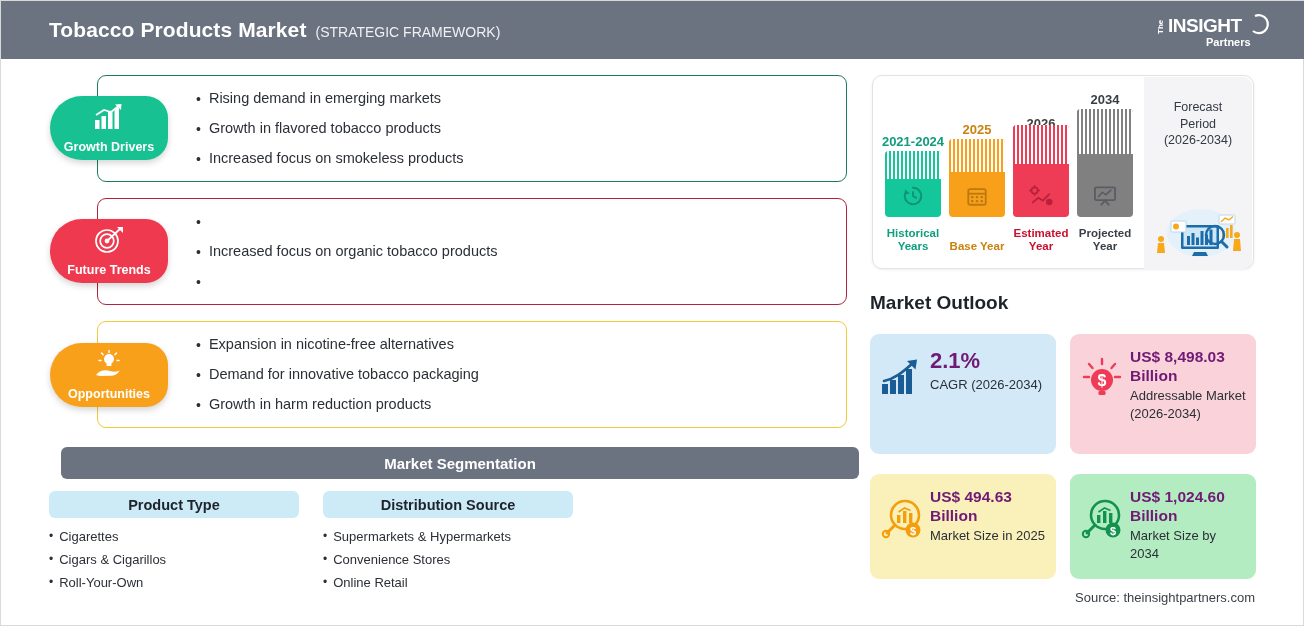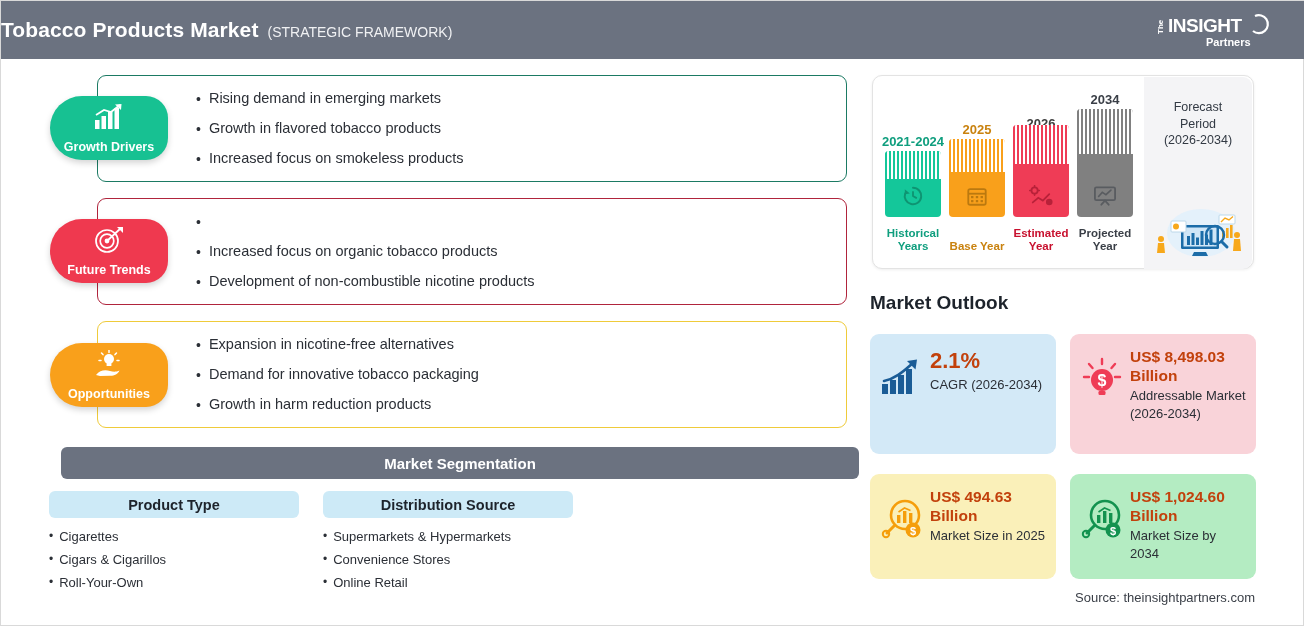--- a/index.html
+++ b/index.html
@@ -12,21 +12,21 @@
   #page {
     position: relative; width: 1304px; height: 626px;
     background: #fff; border: 1px solid #d9d9d9;
   }
 
   
   #header {
     position: absolute; left: 0; top: 0; width: 1304px; height: 58px;
     background: #6b7280; display: flex; align-items: center;
   }
-  #title-wrap { display: flex; align-items: baseline; }
+  #title-wrap { display: flex; align-items: baseline; margin-left: 48px; }
   #title {
     color: #ffffff; font-size: 21px; font-weight: bold; letter-spacing: .1px;
   }
   #subtitle {
     color: #f0f1f3; font-size: 14px; font-weight: normal; margin-left: 9px;
   }
   #logo {
     position: absolute; right: 32px; top: 9px; width: 122px; height: 40px;
   }
 
@@ -129,21 +129,21 @@
   #outlook-title {
     position: absolute; left: 869px; top: 291px;
     font-size: 19px; font-weight: bold; color: #1d232b;
   }
   .card {
     position: absolute; width: 186px; border-radius: 9px;
     display: flex; align-items: flex-start; padding: 13px 10px 13px 10px;
   }
   .card-icon { flex: 0 0 46px; margin-top: 10px; }
   .card-body { margin-left: 4px; }
-  .card-value { font-size: 15.5px; font-weight: bold; color: #c2410c; line-height: 1.24; }
+  .card-value { font-size: 15.5px; font-weight: bold; color: #701a75; line-height: 1.24; }
   .card-value.big { font-size: 22px; }
   .card-label { font-size: 13px; color: #2b2f36; line-height: 1.32; margin-top: 2px; }
   #card-cagr   { left: 869px;  top: 333px; height: 120px; background: #d3e9f7; }
   #card-tam    { left: 1069px; top: 333px; height: 120px; background: #f9d3d9; }
   #card-size25 { left: 869px;  top: 473px; height: 105px; background: #faf0b9; }
   #card-size34 { left: 1069px; top: 473px; height: 105px; background: #b4ecc2; }
 
   #source {
     position: absolute; right: 48px; top: 589px;
     font-size: 13px; color: #3a3f47;
@@ -199,21 +199,20 @@
     <div class="pillar-text">
       <div class="bullet">
           <span class="dot">•</span>
         </div>
       <div class="bullet">
           <span class="dot">•</span>
           <span>Increased focus on organic tobacco products</span>
         </div>
       <div class="bullet">
           <span class="dot">•</span>
-          <span>Development of non-combustible nicotine products</span>
         </div>
     </div>
   </div>
   <div class="badge" id="badge-trends">
     <svg class="badge-icon" width="32" height="28" viewBox="0 0 32 28">
       <circle cx="14" cy="15" r="11" fill="none" stroke="#fff" stroke-width="1.7"></circle>
       <circle cx="14" cy="15" r="6.8" fill="none" stroke="#fff" stroke-width="1.7"></circle>
       <circle cx="14" cy="15" r="2.4" fill="#fff"></circle>
       <path d="M14 15 L28 2" stroke="#fff" stroke-width="1.8"></path>
       <path d="M24 1 L30 1 L30 7 Z" fill="#fff"></path>

